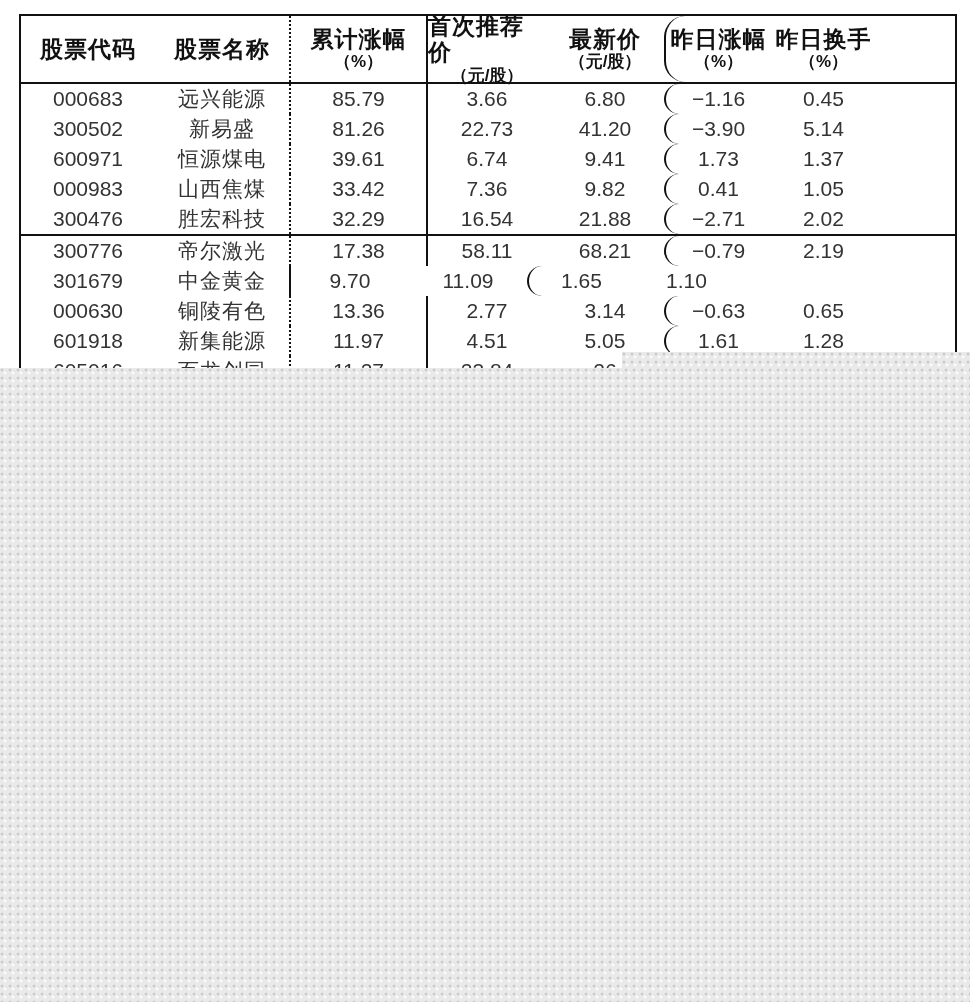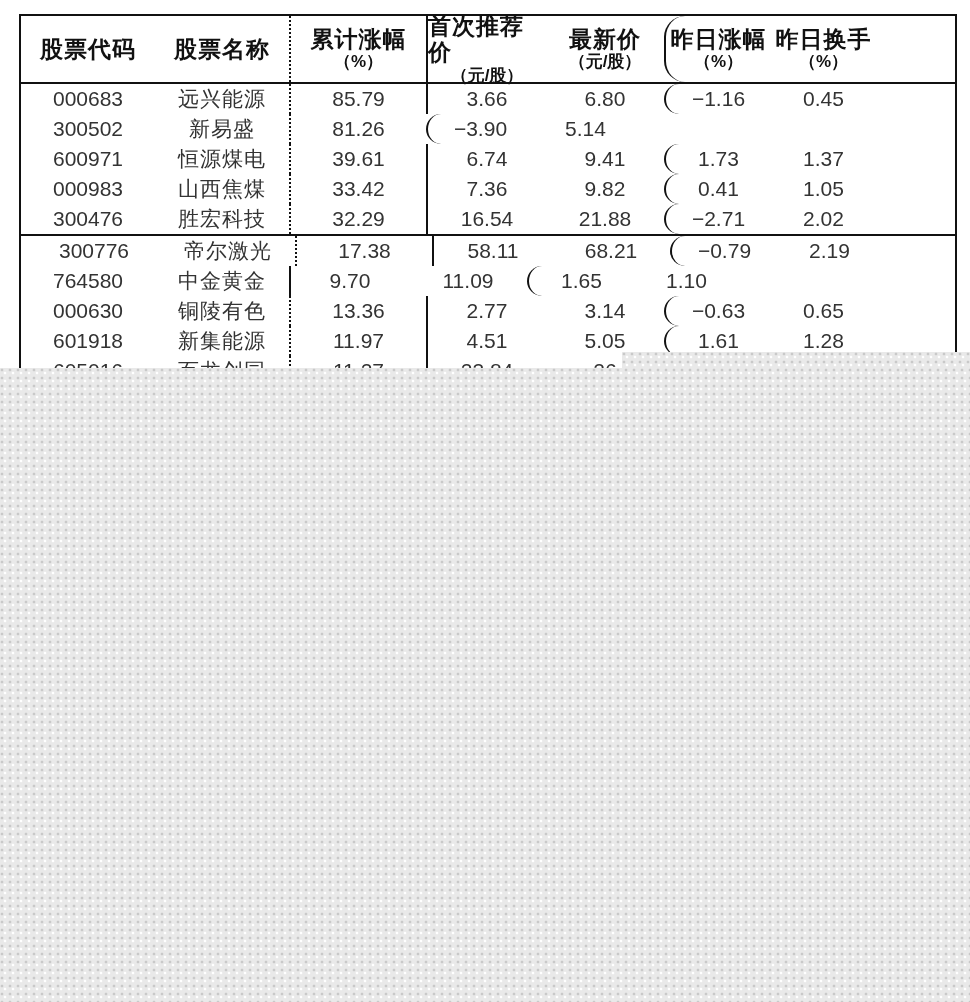--- a/index.html
+++ b/index.html
@@ -21,21 +21,21 @@
     border-bottom: none;
     background: #fff;
     z-index: 1;
   }
   .thead {
     display: flex;
     height: 66px;
     border-bottom: 2px solid var(--border-color, #111);
   }
   .row { display: flex; height: 30px; }
-  .row.group-divider { border-top: 2px solid var(--border-color, #111); padding-left: 6px; }
+  .row.group-divider { border-top: 2px solid var(--border-color, #111); }
 
   .sec { display: flex; box-sizing: border-box; align-items: center; }
   .sec1 { width: 268px; }
   .sec2 { width: 137px; border-left: 2px dotted var(--border-color, #222); }
   .sec3 { width: 238px; border-left: 2px solid var(--border-color, #111); }
   .sec4 { width: 212px; border-left: 2px solid var(--border-color, #111); border-radius: 21px; }
 
   .hcol {
     flex: 1 1 0;
     display: flex; flex-direction: column;
@@ -129,20 +129,24 @@
         </div>
       </div>
       <div class="row">
         <div class="sec sec1">
           <span class="cell">300502</span>
           <span class="cell cn">新易盛</span>
         </div>
         <div class="sec sec2">
           <span class="cell">81.26</span>
         </div>
+        <div class="sec sec3">
+          <span class="cell">22.73</span>
+          <span class="cell">41.20</span>
+        </div>
         <div class="sec sec4">
           <span class="cell">−3.90</span>
           <span class="cell">5.14</span>
         </div>
       </div>
       <div class="row">
         <div class="sec sec1">
           <span class="cell">600971</span>
           <span class="cell cn">恒源煤电</span>
         </div>
@@ -204,21 +208,21 @@
           <span class="cell">58.11</span>
           <span class="cell">68.21</span>
         </div>
         <div class="sec sec4">
           <span class="cell">−0.79</span>
           <span class="cell">2.19</span>
         </div>
       </div>
       <div class="row">
         <div class="sec sec1">
-          <span class="cell">764580</span>
+          <span class="cell">301679</span>
           <span class="cell cn">中金黄金</span>
         </div>
         <div class="sec sec3">
           <span class="cell">9.70</span>
           <span class="cell">11.09</span>
         </div>
         <div class="sec sec4">
           <span class="cell">1.65</span>
           <span class="cell">1.10</span>
         </div>

